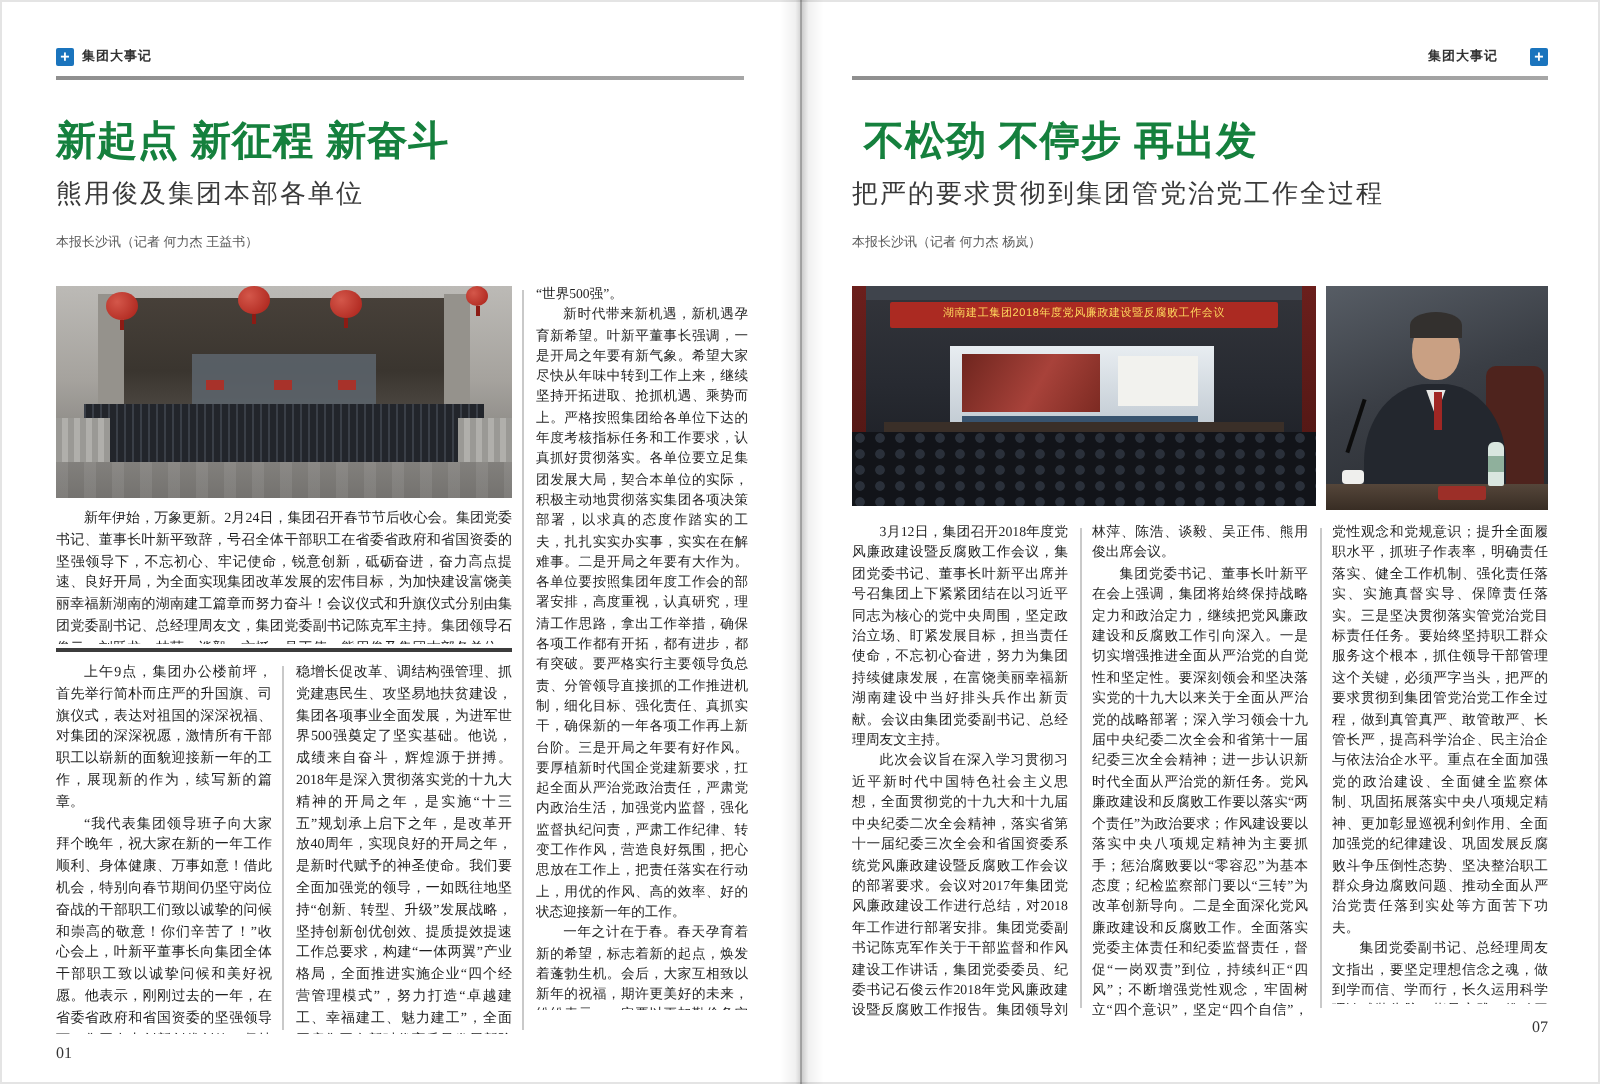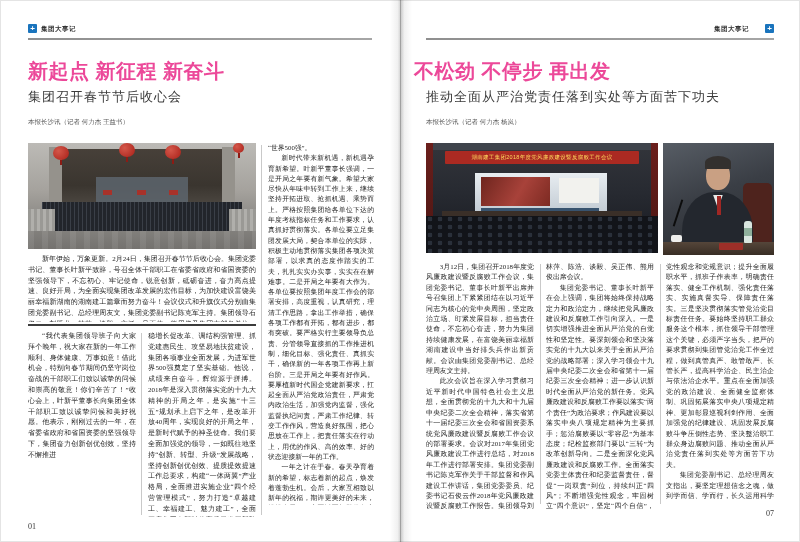--- a/index.html
+++ b/index.html
@@ -5,21 +5,21 @@
   html,body{margin:0;padding:0;background:#ffffff;}
   .spread{position:relative;width:800px;height:542px;background:#ffffff;overflow:hidden;
           font-family:"Liberation Sans",sans-serif;box-shadow:inset 0 0 0 1px #e4e4e4;}
   
   .plus-icon{position:absolute;width:9px;height:9px;background:#1a74bd;color:#fff;
              font:bold 8px/9px "Liberation Sans",sans-serif;text-align:center;border-radius:1px;}
   .section-label{position:absolute;font:bold 6.5px/9px "Liberation Sans",sans-serif;
                  color:#333;letter-spacing:.5px;}
   .hdr-rule{position:absolute;height:2px;background:linear-gradient(90deg,#8f8f8f,#a6a6a6);}
   .art-title{position:absolute;font:bold 20px/22px "Liberation Sans",sans-serif;
-             color:#ec4899;letter-spacing:.5px;white-space:nowrap;}
+             color:#15803d;letter-spacing:.5px;white-space:nowrap;}
   .art-sub{position:absolute;font:400 13px/16px "Liberation Sans",sans-serif;
            color:#3a3a3a;letter-spacing:1px;white-space:nowrap;}
   .byline{position:absolute;font:6.5px/9px "Liberation Sans",sans-serif;color:#595959;}
   
   .col{position:absolute;overflow:hidden;color:#1f1f1f;
        font-family:"Liberation Serif","DejaVu Serif",serif;text-align:justify;text-justify:inter-character;}
   .fs7{font-size:7px;line-height:10.8px;}
   .fs68{font-size:6.8px;line-height:10.3px;}
   .fs69{font-size:6.9px;line-height:10.4px;}
   .para{margin:0;text-indent:2em;}
@@ -90,21 +90,21 @@
 <body>
 
 <div class="spread">
 
   <div>
     <span class="plus-icon" style="left:28px;top:24px;">+</span>
     <span class="section-label" style="left:41px;top:24px;">集团大事记</span>
     <div class="hdr-rule" style="left:28px;top:38px;width:344px;"></div>
 
     <h1 class="art-title" style="left:28px;top:60px;margin:0;">新起点 新征程 新奋斗</h1>
-    <h2 class="art-sub" style="left:28px;top:89px;margin:0;">集团召开春节节后收心会</h2>
+    <h2 class="art-sub" style="left:28px;top:89px;margin:0;">熊用俊及集团本部各单位</h2>
     <div class="byline" style="left:28px;top:117px;">本报长沙讯（记者 何力杰 王益书）</div>
 
     <div class="photo ph1" style="left:28px;top:143px;width:228px;height:106px;">
       <div class="ph1-portico"></div>
       <div class="ph1-colL"></div>
       <div class="ph1-colR"></div>
       <div class="ph1-glass"></div>
       <div class="ph1-sign" style="left:33%;"></div>
       <div class="ph1-sign" style="left:48%;"></div>
       <div class="ph1-sign" style="left:62%;"></div>
@@ -119,20 +119,21 @@
       <div class="ph1-ground"></div>
     </div>
 
     <div class="col fs7" style="left:28px;top:254px;width:228px;height:68px;">
       <p class="para">新年伊始，万象更新。2月24日，集团召开春节节后收心会。集团党委书记、董事长叶新平致辞，号召全体干部职工在省委省政府和省国资委的坚强领导下，不忘初心、牢记使命，锐意创新，砥砺奋进，奋力高点提速、良好开局，为全面实现集团改革发展的宏伟目标，为加快建设富饶美丽幸福新湖南的湖南建工篇章而努力奋斗！会议仪式和升旗仪式分别由集团党委副书记、总经理周友文，集团党委副书记陈克军主持。集团领导石俊云、刘跃龙、林萍、谈毅、方挺、吴正伟、熊用俊及集团本部各单位、各部门员工参加。</p>
     </div>
 
     <div class="sep-rule" style="left:28px;top:324px;width:228px;"></div>
 
     <div class="col fs7" style="left:28px;top:331px;width:108px;height:186px;">
+      <p class="para">上午9点，集团办公楼前坪，首先举行简朴而庄严的升国旗、司旗仪式，表达对祖国的深深祝福、对集团的深深祝愿，激情所有干部职工以崭新的面貌迎接新一年的工作，展现新的作为，续写新的篇章。</p>
       <p class="para">“我代表集团领导班子向大家拜个晚年，祝大家在新的一年工作顺利、身体健康、万事如意！借此机会，特别向春节期间仍坚守岗位奋战的干部职工们致以诚挚的问候和崇高的敬意！你们辛苦了！”收心会上，叶新平董事长向集团全体干部职工致以诚挚问候和美好祝愿。他表示，刚刚过去的一年，在省委省政府和省国资委的坚强领导下，集团奋力创新创优创效，坚持不懈推进</p>
     </div>
     <div class="vline" style="left:141px;top:333px;height:182px;"></div>
     <div class="col fs7" style="left:148px;top:331px;width:108px;height:186px;">
       <p class="para cont">稳增长促改革、调结构强管理、抓党建惠民生、攻坚易地扶贫建设，集团各项事业全面发展，为进军世界500强奠定了坚实基础。他说，成绩来自奋斗，辉煌源于拼搏。2018年是深入贯彻落实党的十九大精神的开局之年，是实施“十三五”规划承上启下之年，是改革开放40周年，实现良好的开局之年，是新时代赋予的神圣使命。我们要全面加强党的领导，一如既往地坚持“创新、转型、升级”发展战略，坚持创新创优创效、提质提效提速工作总要求，构建“一体两翼”产业格局，全面推进实施企业“四个经营管理模式”，努力打造“卓越建工、幸福建工、魅力建工”，全面开启集团在新时代高质量发展新阶段，加速挺进</p>
     </div>
     <div class="vline" style="left:261px;top:145px;height:370px;"></div>
     <div class="col fs68" style="left:268px;top:143px;width:106px;height:362px;">
       <p class="para cont">“世界500强”。</p>
       <p class="para">新时代带来新机遇，新机遇孕育新希望。叶新平董事长强调，一是开局之年要有新气象。希望大家尽快从年味中转到工作上来，继续坚持开拓进取、抢抓机遇、乘势而上。严格按照集团给各单位下达的年度考核指标任务和工作要求，认真抓好贯彻落实。各单位要立足集团发展大局，契合本单位的实际，积极主动地贯彻落实集团各项决策部署，以求真的态度作踏实的工夫，扎扎实实办实事，实实在在解难事。二是开局之年要有大作为。各单位要按照集团年度工作会的部署安排，高度重视，认真研究，理清工作思路，拿出工作举措，确保各项工作都有开拓，都有进步，都有突破。要严格实行主要领导负总责、分管领导直接抓的工作推进机制，细化目标、强化责任、真抓实干，确保新的一年各项工作再上新台阶。三是开局之年要有好作风。要厚植新时代国企党建新要求，扛起全面从严治党政治责任，严肃党内政治生活，加强党内监督，强化监督执纪问责，严肃工作纪律、转变工作作风，营造良好氛围，把心思放在工作上，把责任落实在行动上，用优的作风、高的效率、好的状态迎接新一年的工作。</p>
@@ -140,22 +141,22 @@
     </div>
 
     <div class="pagenum" style="left:28px;top:522px;">01</div>
   </div>
 
   <div>
     <span class="section-label" style="left:714px;top:24px;">集团大事记</span>
     <span class="plus-icon" style="left:765px;top:24px;">+</span>
     <div class="hdr-rule" style="left:426px;top:38px;width:348px;"></div>
 
-    <h1 class="art-title" style="left:414px;top:60px;margin:0;">不松劲 不停步 再出发</h1>
-    <h2 class="art-sub" style="left:426px;top:89px;margin:0;">推动全面从严治党责任落到实处等方面苦下功夫</h2>
+    <h1 class="art-title" style="left:432px;top:60px;margin:0;">不松劲 不停步 再出发</h1>
+    <h2 class="art-sub" style="left:426px;top:89px;margin:0;">把严的要求贯彻到集团管党治党工作全过程</h2>
     <div class="byline" style="left:426px;top:117px;">本报长沙讯（记者 何力杰 杨岚）</div>
 
     <div class="photo ph2" style="left:426px;top:143px;width:232px;height:110px;">
       <div class="ph2-ceiling"></div>
       <div class="ph2-curtain" style="left:0;"></div>
       <div class="ph2-curtain" style="right:0;"></div>
       <div class="ph2-banner">湖南建工集团2018年度党风廉政建设暨反腐败工作会议</div>
       <div class="ph2-screen">
         <div class="ph2-img1"></div>
         <div class="ph2-img2"></div>

